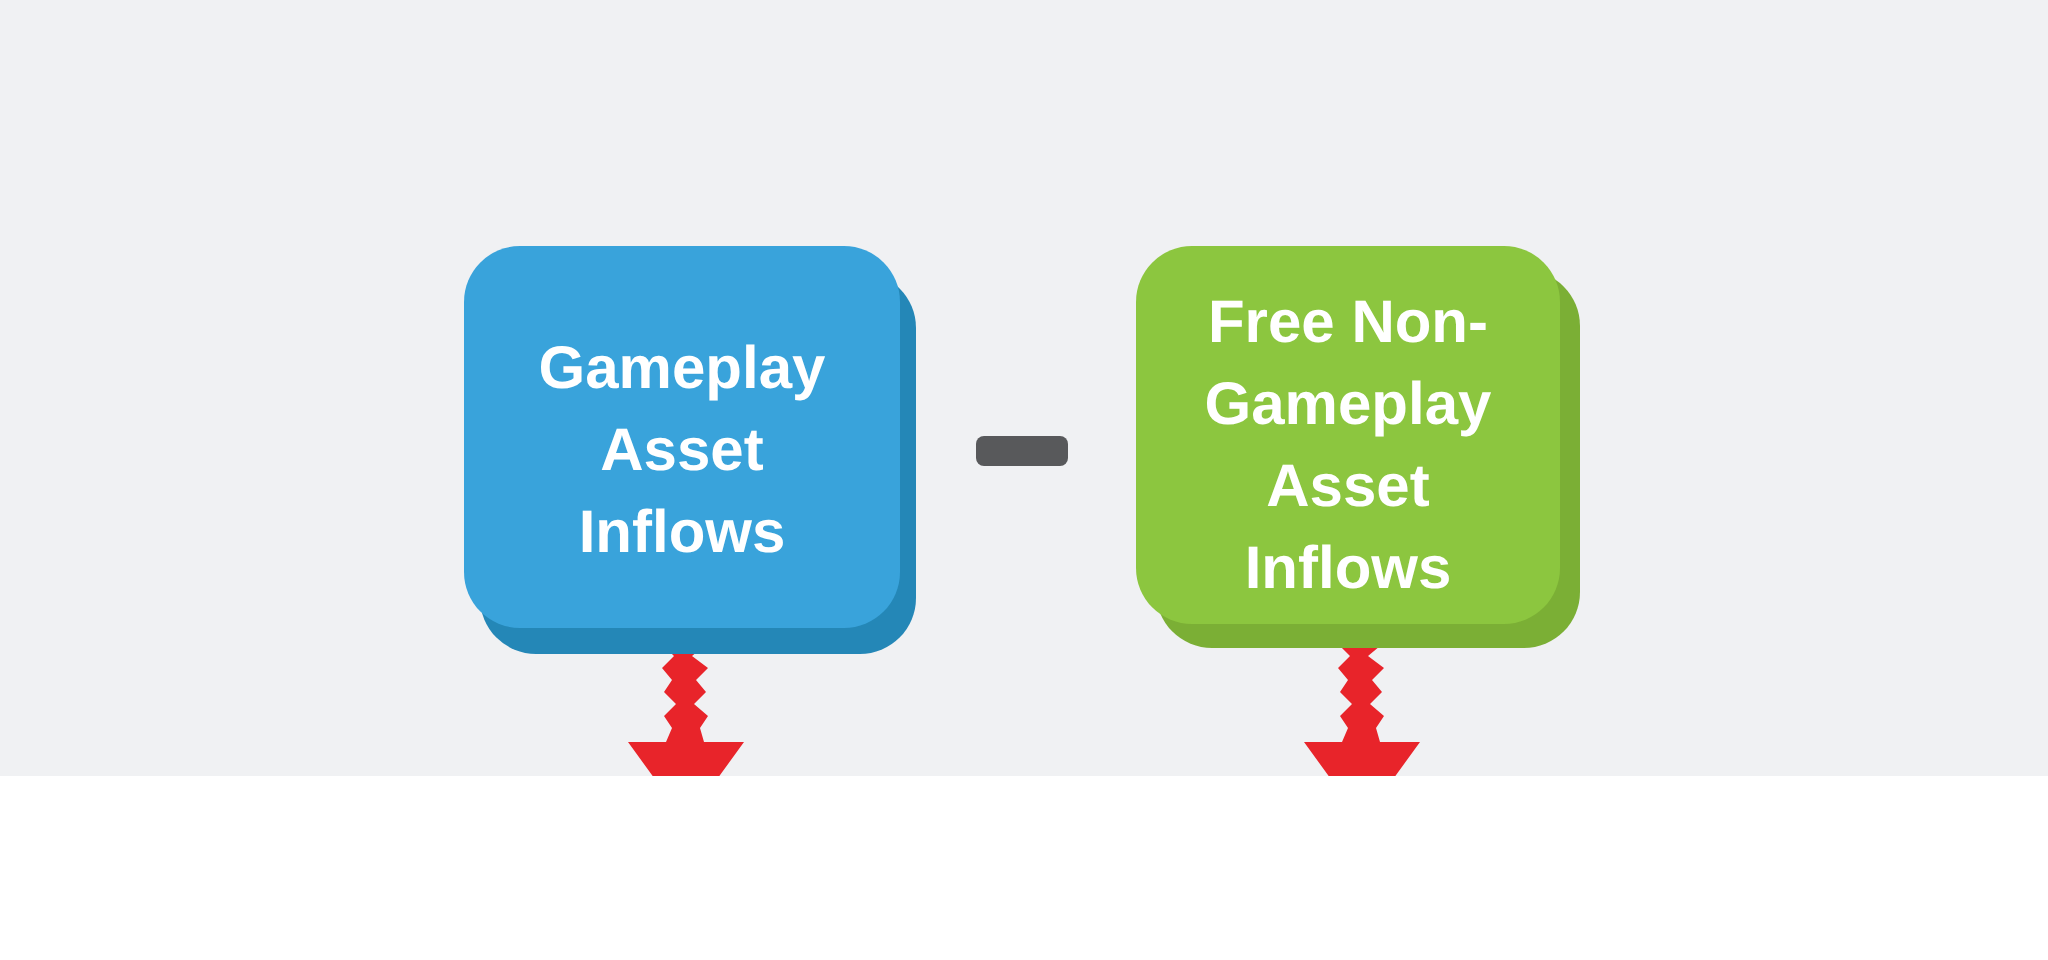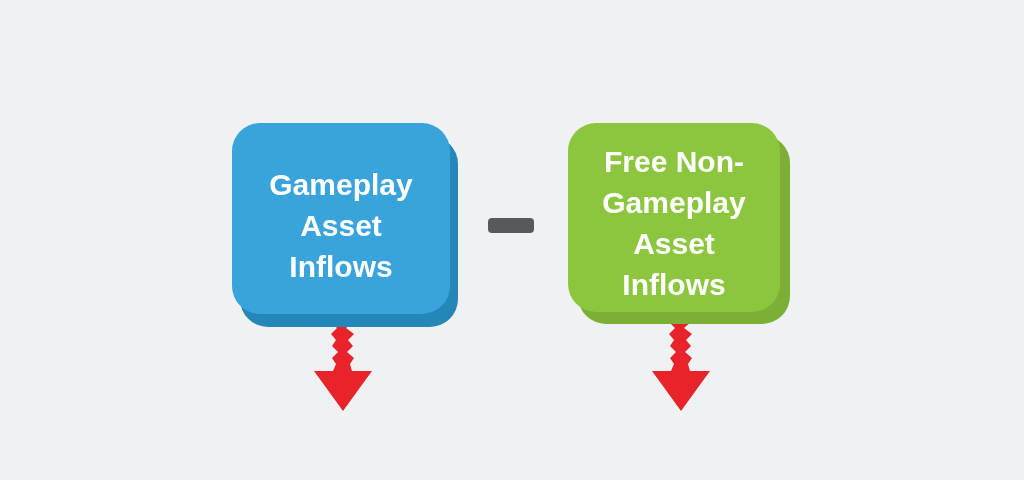--- a/index.html
+++ b/index.html
@@ -2,21 +2,21 @@
 <html><head>
 <meta charset="utf-8">
 <style>
   html, body {
     margin: 0;
     padding: 0;
   }
   .stage {
     position: relative;
     width: 1024px;
-    height: 480px;
+    height: 388px;
     background: #F0F1F3;
     overflow: hidden;
     font-family: "Liberation Sans", sans-serif;
   }
   .box {
     position: absolute;
     z-index: 2;
     display: flex;
     flex-direction: column;
     align-items: center;

